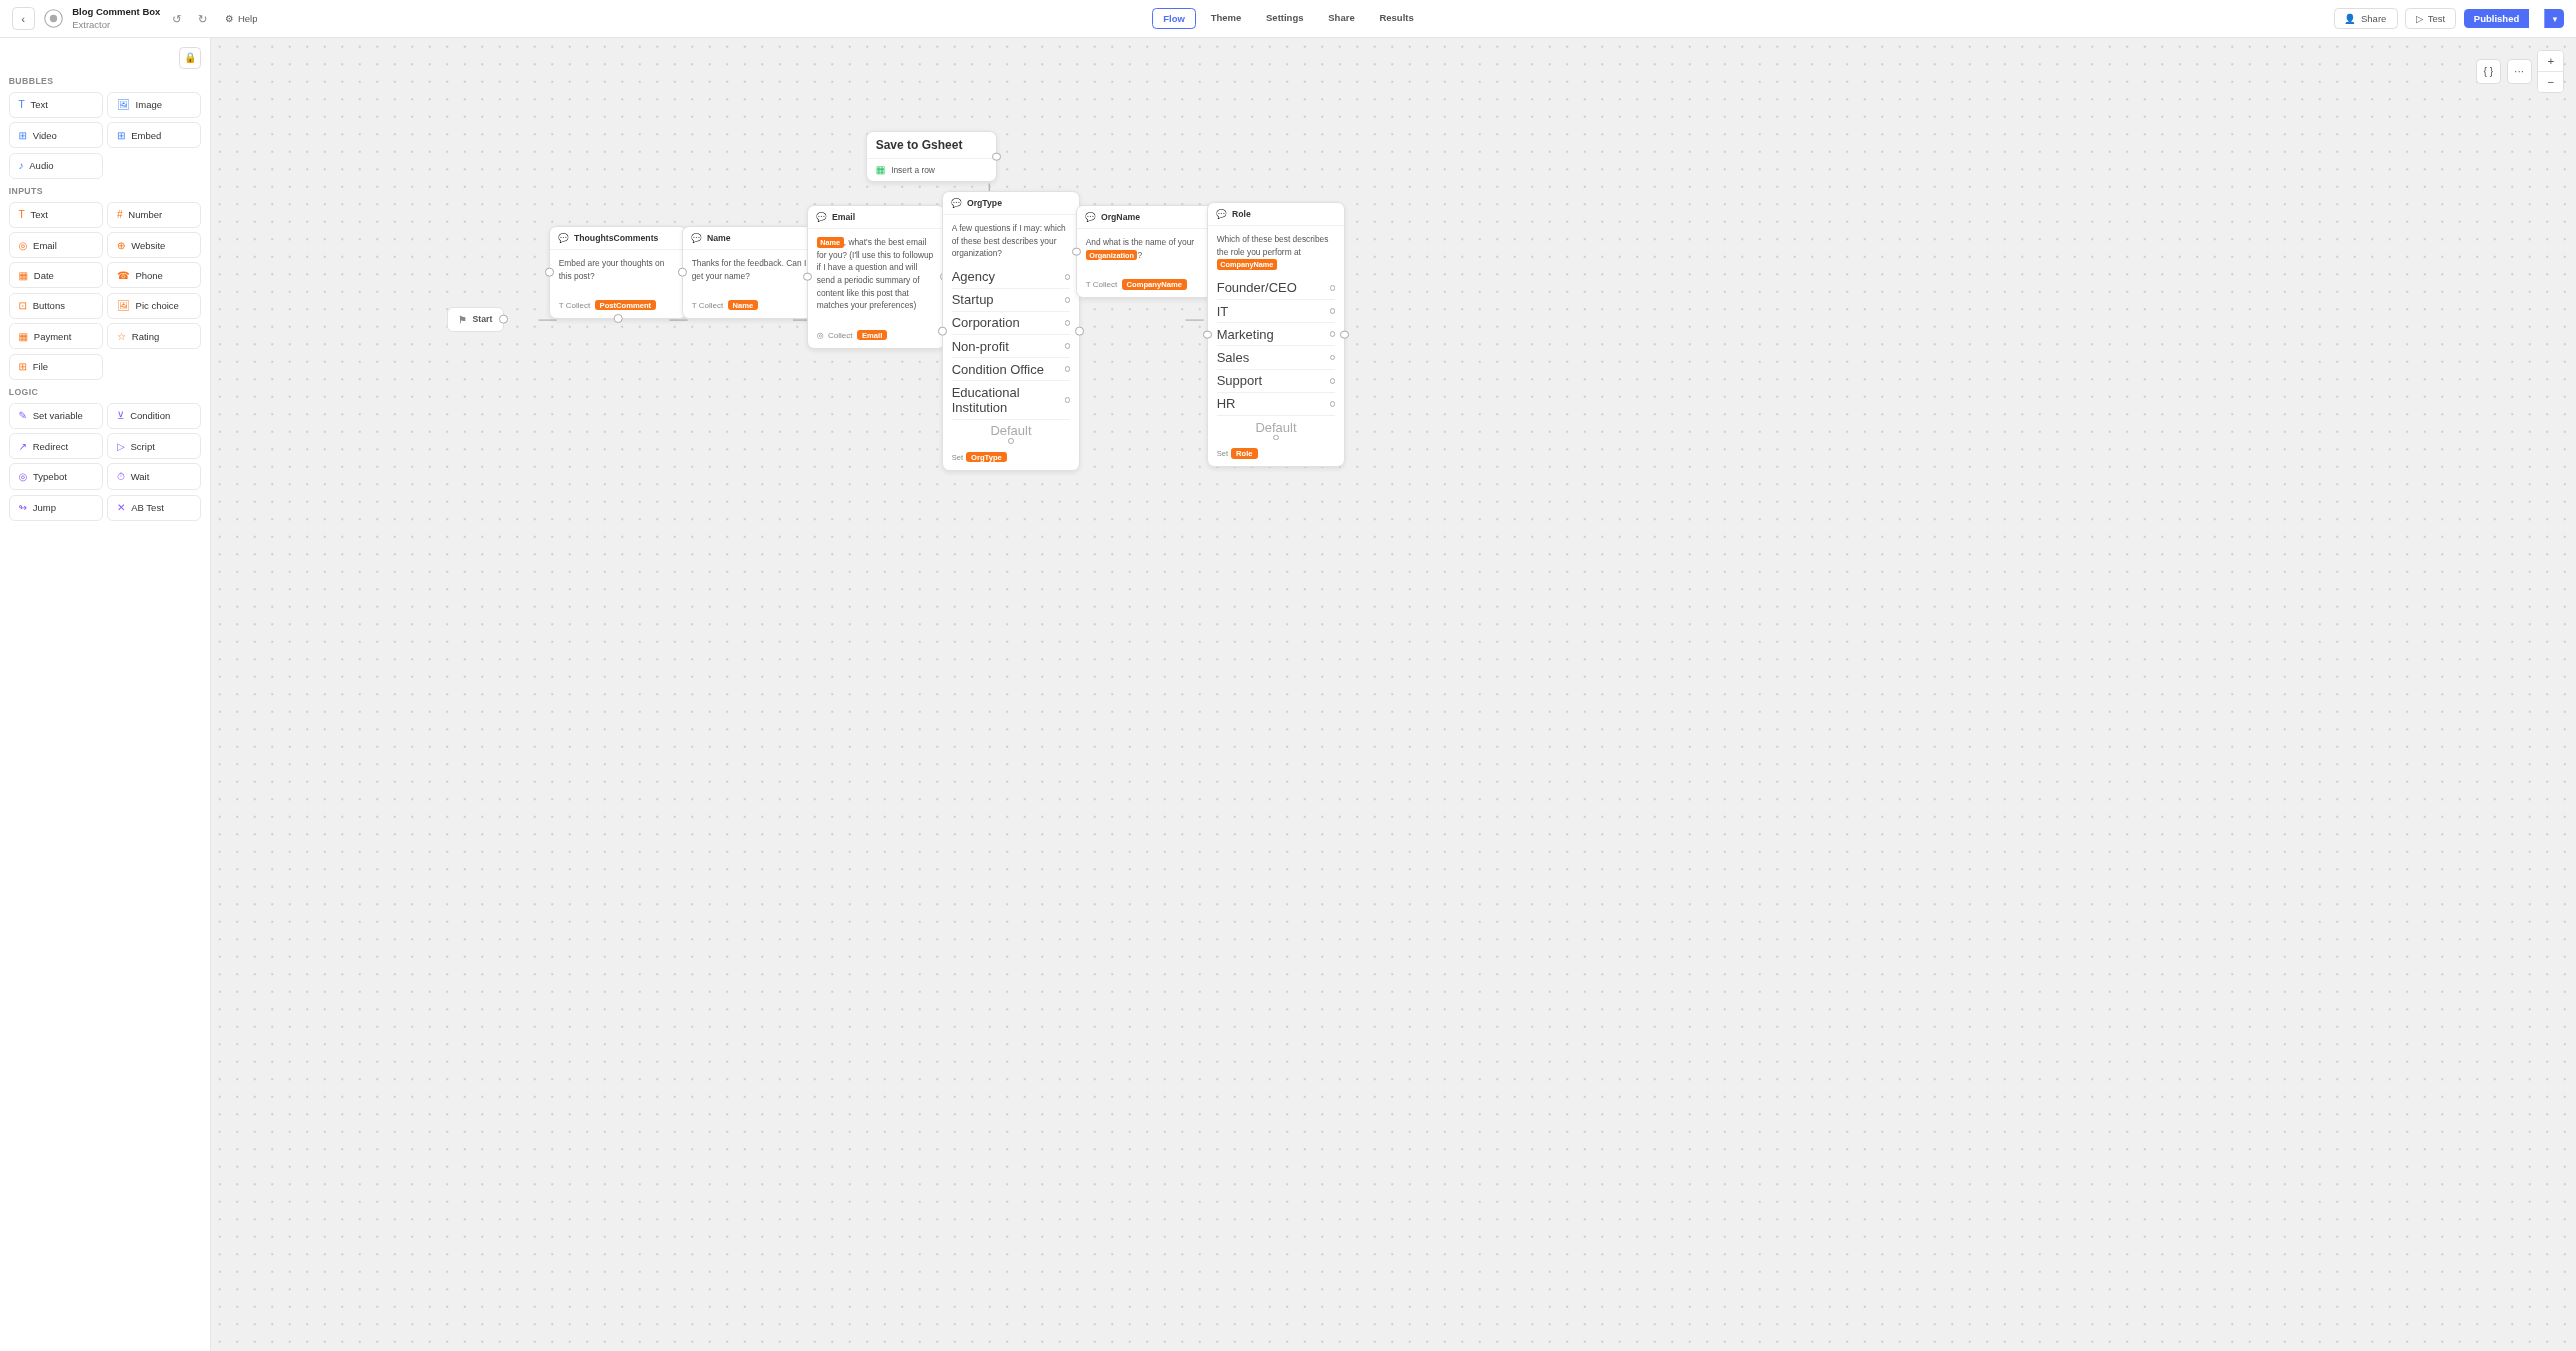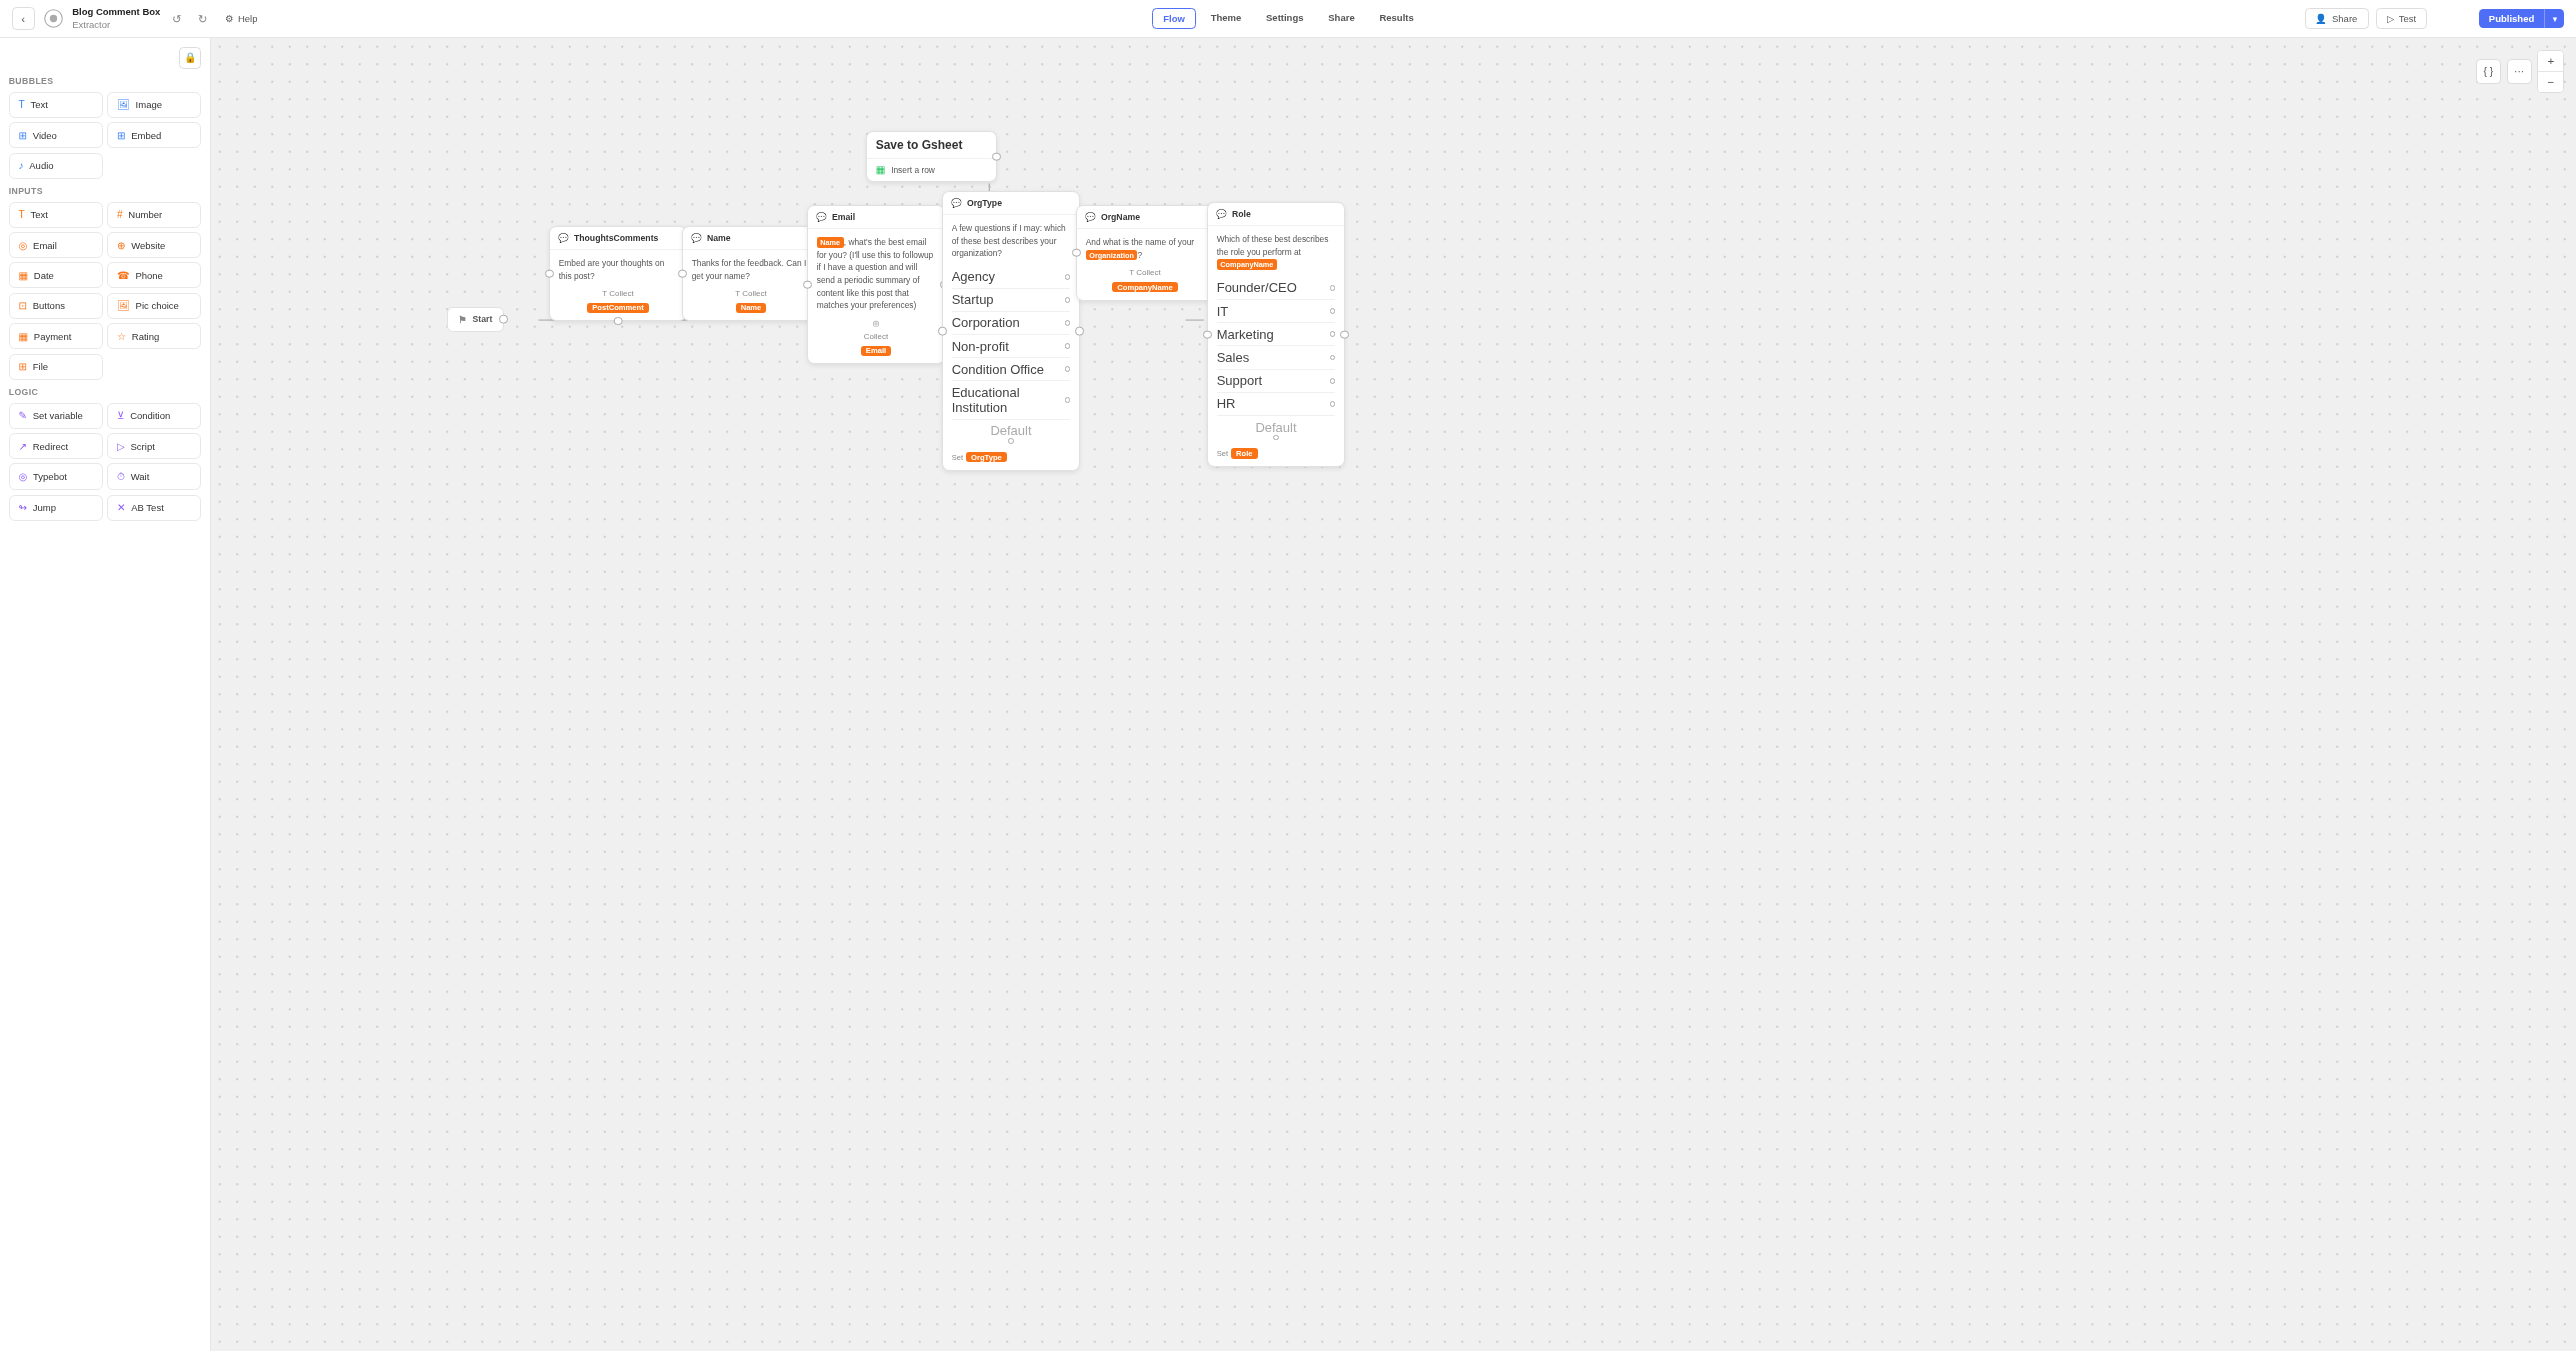--- a/index.html
+++ b/index.html
@@ -20,21 +20,21 @@
     .app-title { font-size: 9.5px; font-weight: 600; color: #222; line-height: 1.3; }
 
     .undo-btn, .redo-btn { background: none; border: none; cursor: pointer; color: #888; font-size: 11.6px; padding: 2.9px 4.4px; }
     .help-btn { display: flex; align-items: center; gap: 4.4px; background: none; border: none; cursor: pointer; color: #555; font-size: 9.5px; padding: 2.9px 5.8px; border-radius: 4.4px; }
 
     .nav-tab { padding: 4.4px 10.2px; border-radius: 4.4px; border: none; background: none; cursor: pointer; font-size: 9.5px; color: #555; font-weight: 700; }
     .nav-tab.active { background: #fff; border: 1.1px solid #4f6ef7; color: #4f6ef7; font-weight: 600; }
 
     .share-btn { display: flex; align-items: center; gap: 4.4px; padding: 4.4px 10.2px; border-radius: 4.4px; border: 0.7px solid #ddd; background: #fff; cursor: pointer; font-size: 9.5px; color: #555; }
     .test-btn { display: flex; align-items: center; gap: 4.4px; padding: 4.4px 10.2px; border-radius: 4.4px; border: 0.7px solid #ddd; background: #fff; cursor: pointer; font-size: 9.5px; color: #555; }
-    .published-btn { display: flex; align-items: center; gap: 0; margin-left: 44px; }
+    .published-btn { display: flex; align-items: center; gap: 15px; }
     .published-main { padding: 4.4px 10.2px; border-radius: 4.4px 0 0 4.4px; border: none; background: #4f6ef7; cursor: pointer; font-size: 9.5px; color: #fff; font-weight: 600; }
     .published-arrow { padding: 4.4px 7.3px; border-radius: 0 4.4px 4.4px 0; border: none; border-left: 0.7px solid rgba(255,255,255,0.3); background: #4f6ef7; cursor: pointer; font-size: 8.7px; color: #fff; }
 
     
     .main-layout { display: flex; height: calc(100vh - 38px); }
 
     
     .sidebar {
       width: 211px; background: #fff; border-right: 0.7px solid #e5e5e5;
       overflow-y: auto; flex-shrink: 0; padding: 8.7px;
@@ -90,21 +90,21 @@
       border-bottom: 0.7px solid #f0f0f0;
       font-weight: 600;
       font-size: 8.7px;
       color: #333;
       display: flex;
       align-items: center;
       gap: 4.4px;
     }
     .flow-node-body { padding: 7.3px 8.7px; }
     .flow-node-text { font-size: 8.4px; color: #555; line-height: 1.5; margin-bottom: 5.8px; }
-    .collect-row { display: flex; align-items: center; gap: 4.4px; margin-top: 7px; font-size: 8px; color: #888; flex-direction: column; }
+    .collect-row { display: flex; align-items: center; gap: 4.4px; margin-top: 18px; font-size: 8px; color: #888; }
     .collect-tag { background: #f97316; color: #fff; padding: 0.7px 5.1px; border-radius: 2.9px; font-size: 7.6px; font-weight: 600; }
 
     
     .conn-dot {
       width: 8.7px; height: 8.7px; border-radius: 50%;
       border: 1.5px solid #aaa; background: #fff;
       position: absolute;
     }
 
     

